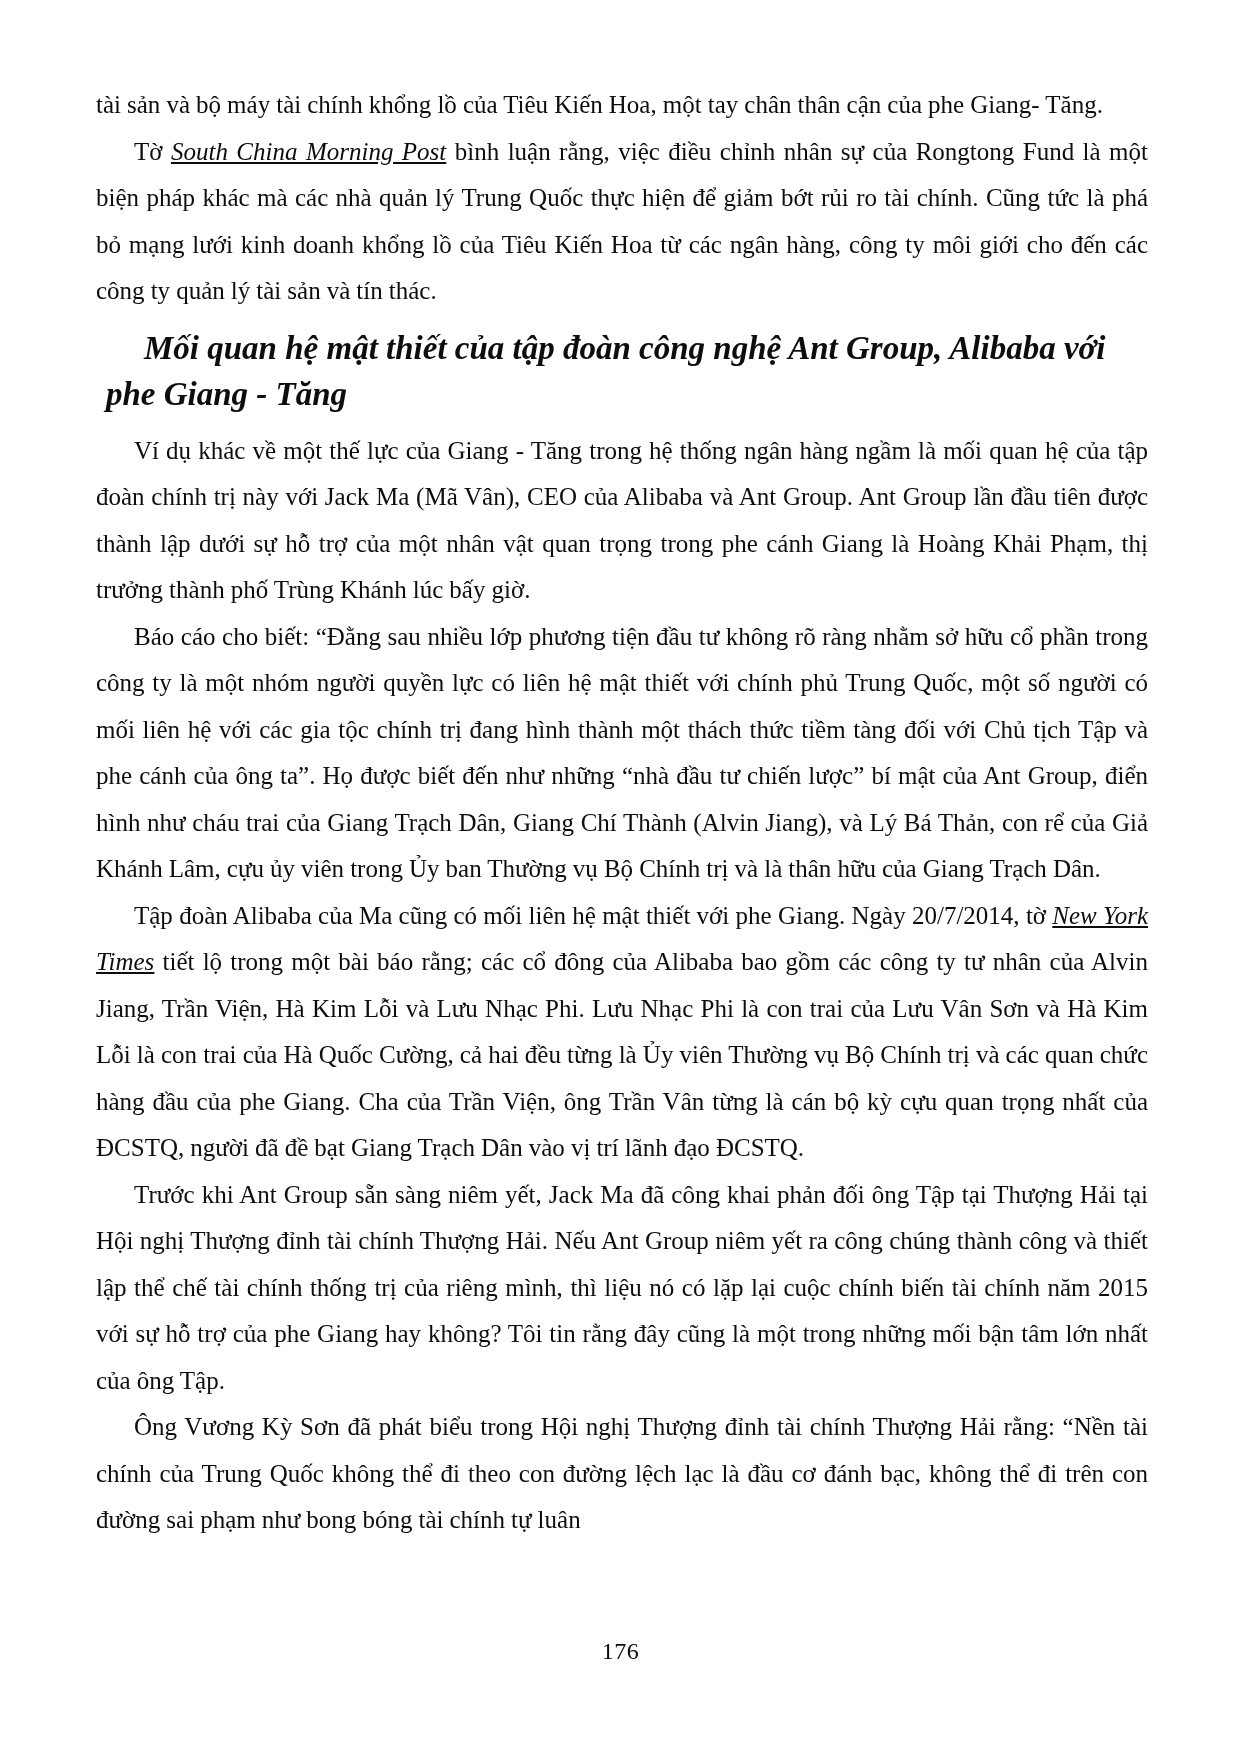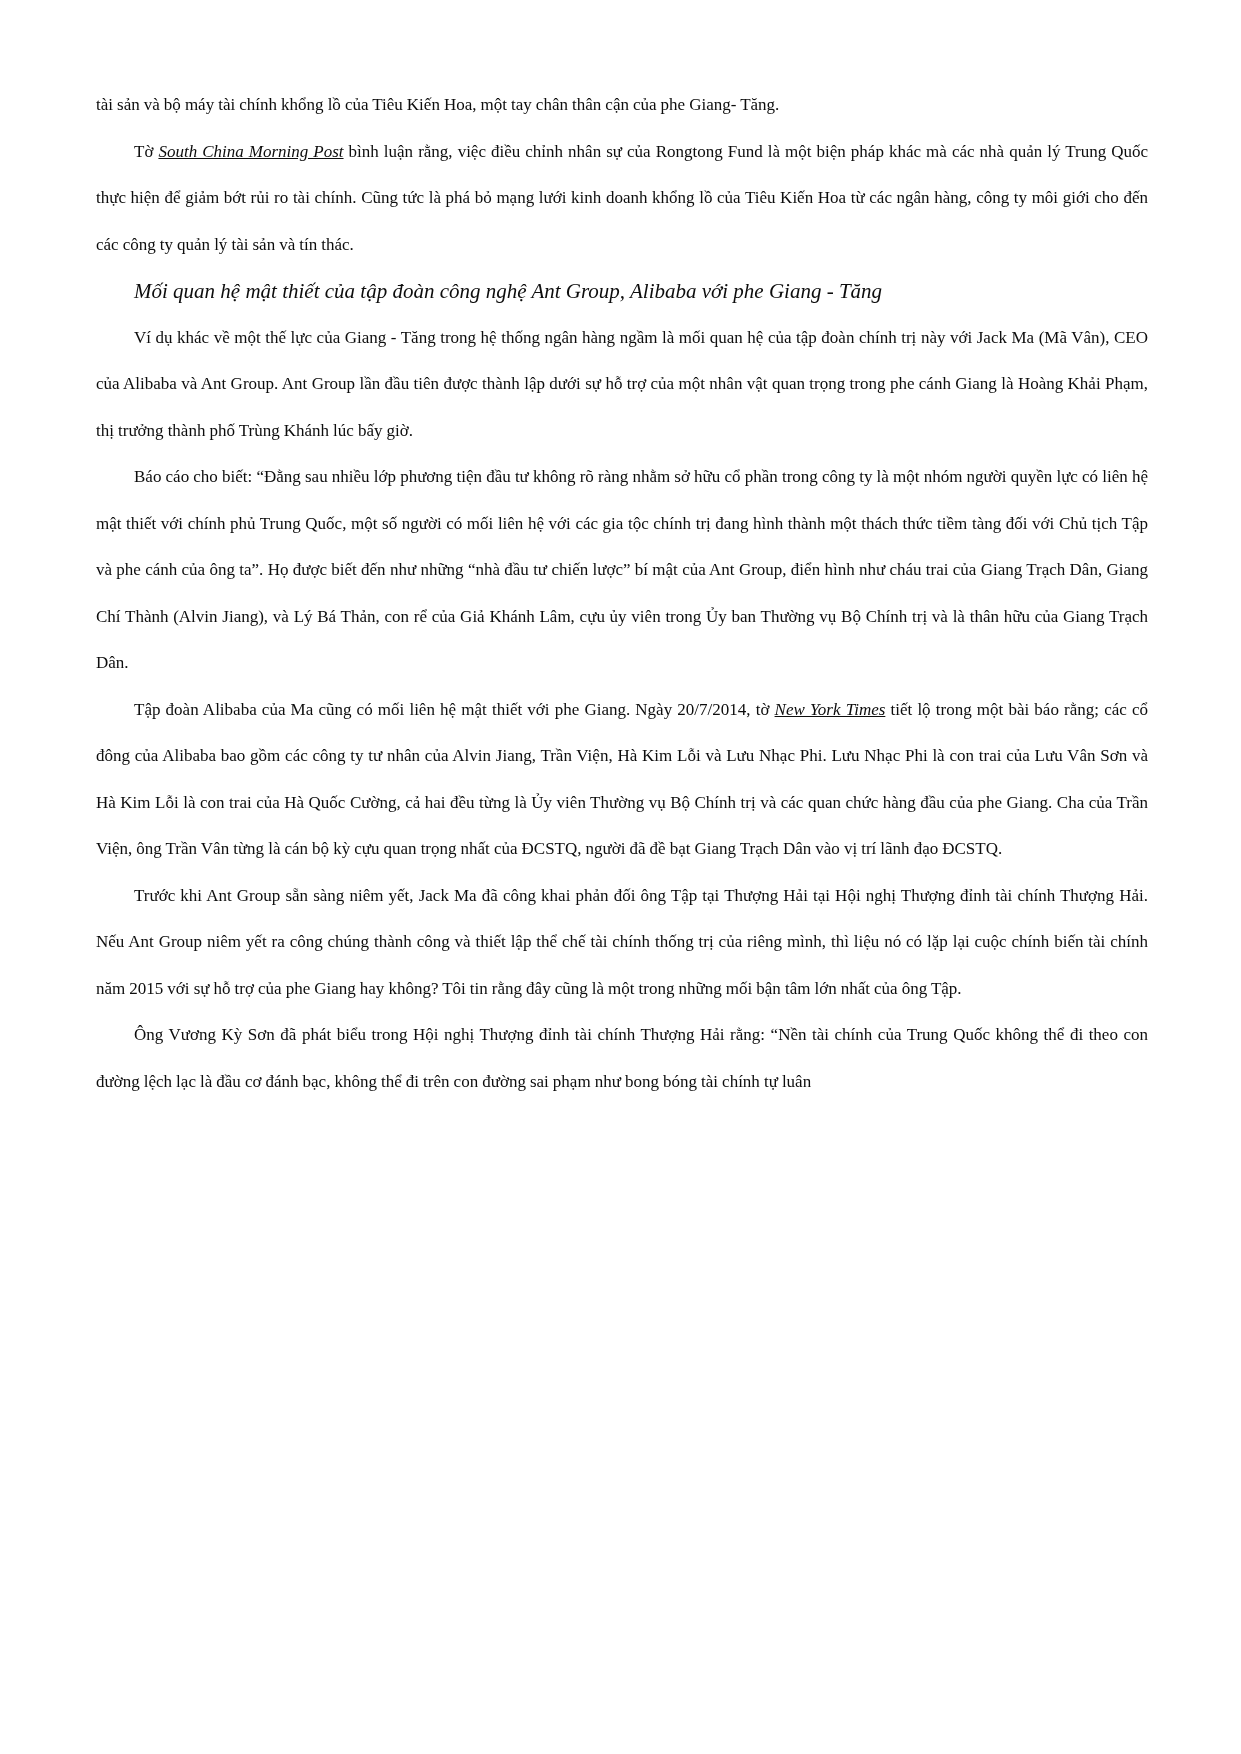--- a/index.html
+++ b/index.html
@@ -23,36 +23,36 @@
     background: #fff;
   }
   .text-column {
     position: absolute;
     left: 96px;
     top: 82px;
     width: 1052px;
   }
   p.body-par {
     margin: 0 0 0 0;
-    font-size: 17px;
+    font-size: 25px;
     line-height: 46.5px;
     text-align: justify;
     text-justify: inter-word;
     text-indent: 38px;
     hyphens: none;
     word-spacing: -0.2px;
   }
   p.body-par.no-indent {
     text-indent: 0;
   }
   h2.subheading {
-    margin: 0;
-    font-size: 21px;
+    margin: 10px;
+    font-size: 33px;
     line-height: 46.5px;
-    font-weight: normal;
+    font-weight: bold;
     font-style: italic;
     text-align: left;
     text-indent: 38px;
   }
   .italic {
     font-style: italic;
     text-decoration: underline;
   }
   .page-number {
     position: absolute;
@@ -76,14 +76,15 @@
     <p class="body-par"><span>Tờ </span><span class="italic">South China Morning Post</span><span> bình luận rằng, việc điều chỉnh nhân sự của Rongtong Fund là một biện pháp khác mà các nhà quản lý Trung Quốc thực hiện để giảm bớt rủi ro tài chính. Cũng tức là phá bỏ mạng lưới kinh doanh khổng lồ của Tiêu Kiến Hoa từ các ngân hàng, công ty môi giới cho đến các công ty quản lý tài sản và tín thác.</span></p>
     <h2 class="subheading"><span>Mối quan hệ mật thiết của tập đoàn công nghệ Ant Group, Alibaba với phe Giang - Tăng</span></h2>
     <p class="body-par"><span>Ví dụ khác về một thế lực của Giang - Tăng trong hệ thống ngân hàng ngầm là mối quan hệ của tập đoàn chính trị này với Jack Ma (Mã Vân), CEO của Alibaba và Ant Group. Ant Group lần đầu tiên được thành lập dưới sự hỗ trợ của một nhân vật quan trọng trong phe cánh Giang là Hoàng Khải Phạm, thị trưởng thành phố Trùng Khánh lúc bấy giờ.</span></p>
     <p class="body-par"><span>Báo cáo cho biết: “Đằng sau nhiều lớp phương tiện đầu tư không rõ ràng nhằm sở hữu cổ phần trong công ty là một nhóm người quyền lực có liên hệ mật thiết với chính phủ Trung Quốc, một số người có mối liên hệ với các gia tộc chính trị đang hình thành một thách thức tiềm tàng đối với Chủ tịch Tập và phe cánh của ông ta”. Họ được biết đến như những “nhà đầu tư chiến lược” bí mật của Ant Group, điển hình như cháu trai của Giang Trạch Dân, Giang Chí Thành (Alvin Jiang), và Lý Bá Thản, con rể của Giả Khánh Lâm, cựu ủy viên trong Ủy ban Thường vụ Bộ Chính trị và là thân hữu của Giang Trạch Dân.</span></p>
     <p class="body-par"><span>Tập đoàn Alibaba của Ma cũng có mối liên hệ mật thiết với phe Giang. Ngày 20/7/2014, tờ </span><span class="italic">New York Times</span><span> tiết lộ trong một bài báo rằng; các cổ đông của Alibaba bao gồm các công ty tư nhân của Alvin Jiang, Trần Viện, Hà Kim Lỗi và Lưu Nhạc Phi. Lưu Nhạc Phi là con trai của Lưu Vân Sơn và Hà Kim Lỗi là con trai của Hà Quốc Cường, cả hai đều từng là Ủy viên Thường vụ Bộ Chính trị và các quan chức hàng đầu của phe Giang. Cha của Trần Viện, ông Trần Vân từng là cán bộ kỳ cựu quan trọng nhất của ĐCSTQ, người đã đề bạt Giang Trạch Dân vào vị trí lãnh đạo ĐCSTQ.</span></p>
     <p class="body-par"><span>Trước khi Ant Group sẵn sàng niêm yết, Jack Ma đã công khai phản đối ông Tập tại Thượng Hải tại Hội nghị Thượng đỉnh tài chính Thượng Hải. Nếu Ant Group niêm yết ra công chúng thành công và thiết lập thể chế tài chính thống trị của riêng mình, thì liệu nó có lặp lại cuộc chính biến tài chính năm 2015 với sự hỗ trợ của phe Giang hay không? Tôi tin rằng đây cũng là một trong những mối bận tâm lớn nhất của ông Tập.</span></p>
     <p class="body-par"><span>Ông Vương Kỳ Sơn đã phát biểu trong Hội nghị Thượng đỉnh tài chính Thượng Hải rằng: “Nền tài chính của Trung Quốc không thể đi theo con đường lệch lạc là đầu cơ đánh bạc, không thể đi trên con đường sai phạm như bong bóng tài chính tự luân</span></p>
 
   </div>
 
+  <div class="page-number">176</div>
 
 </div>
 
 </body></html>

